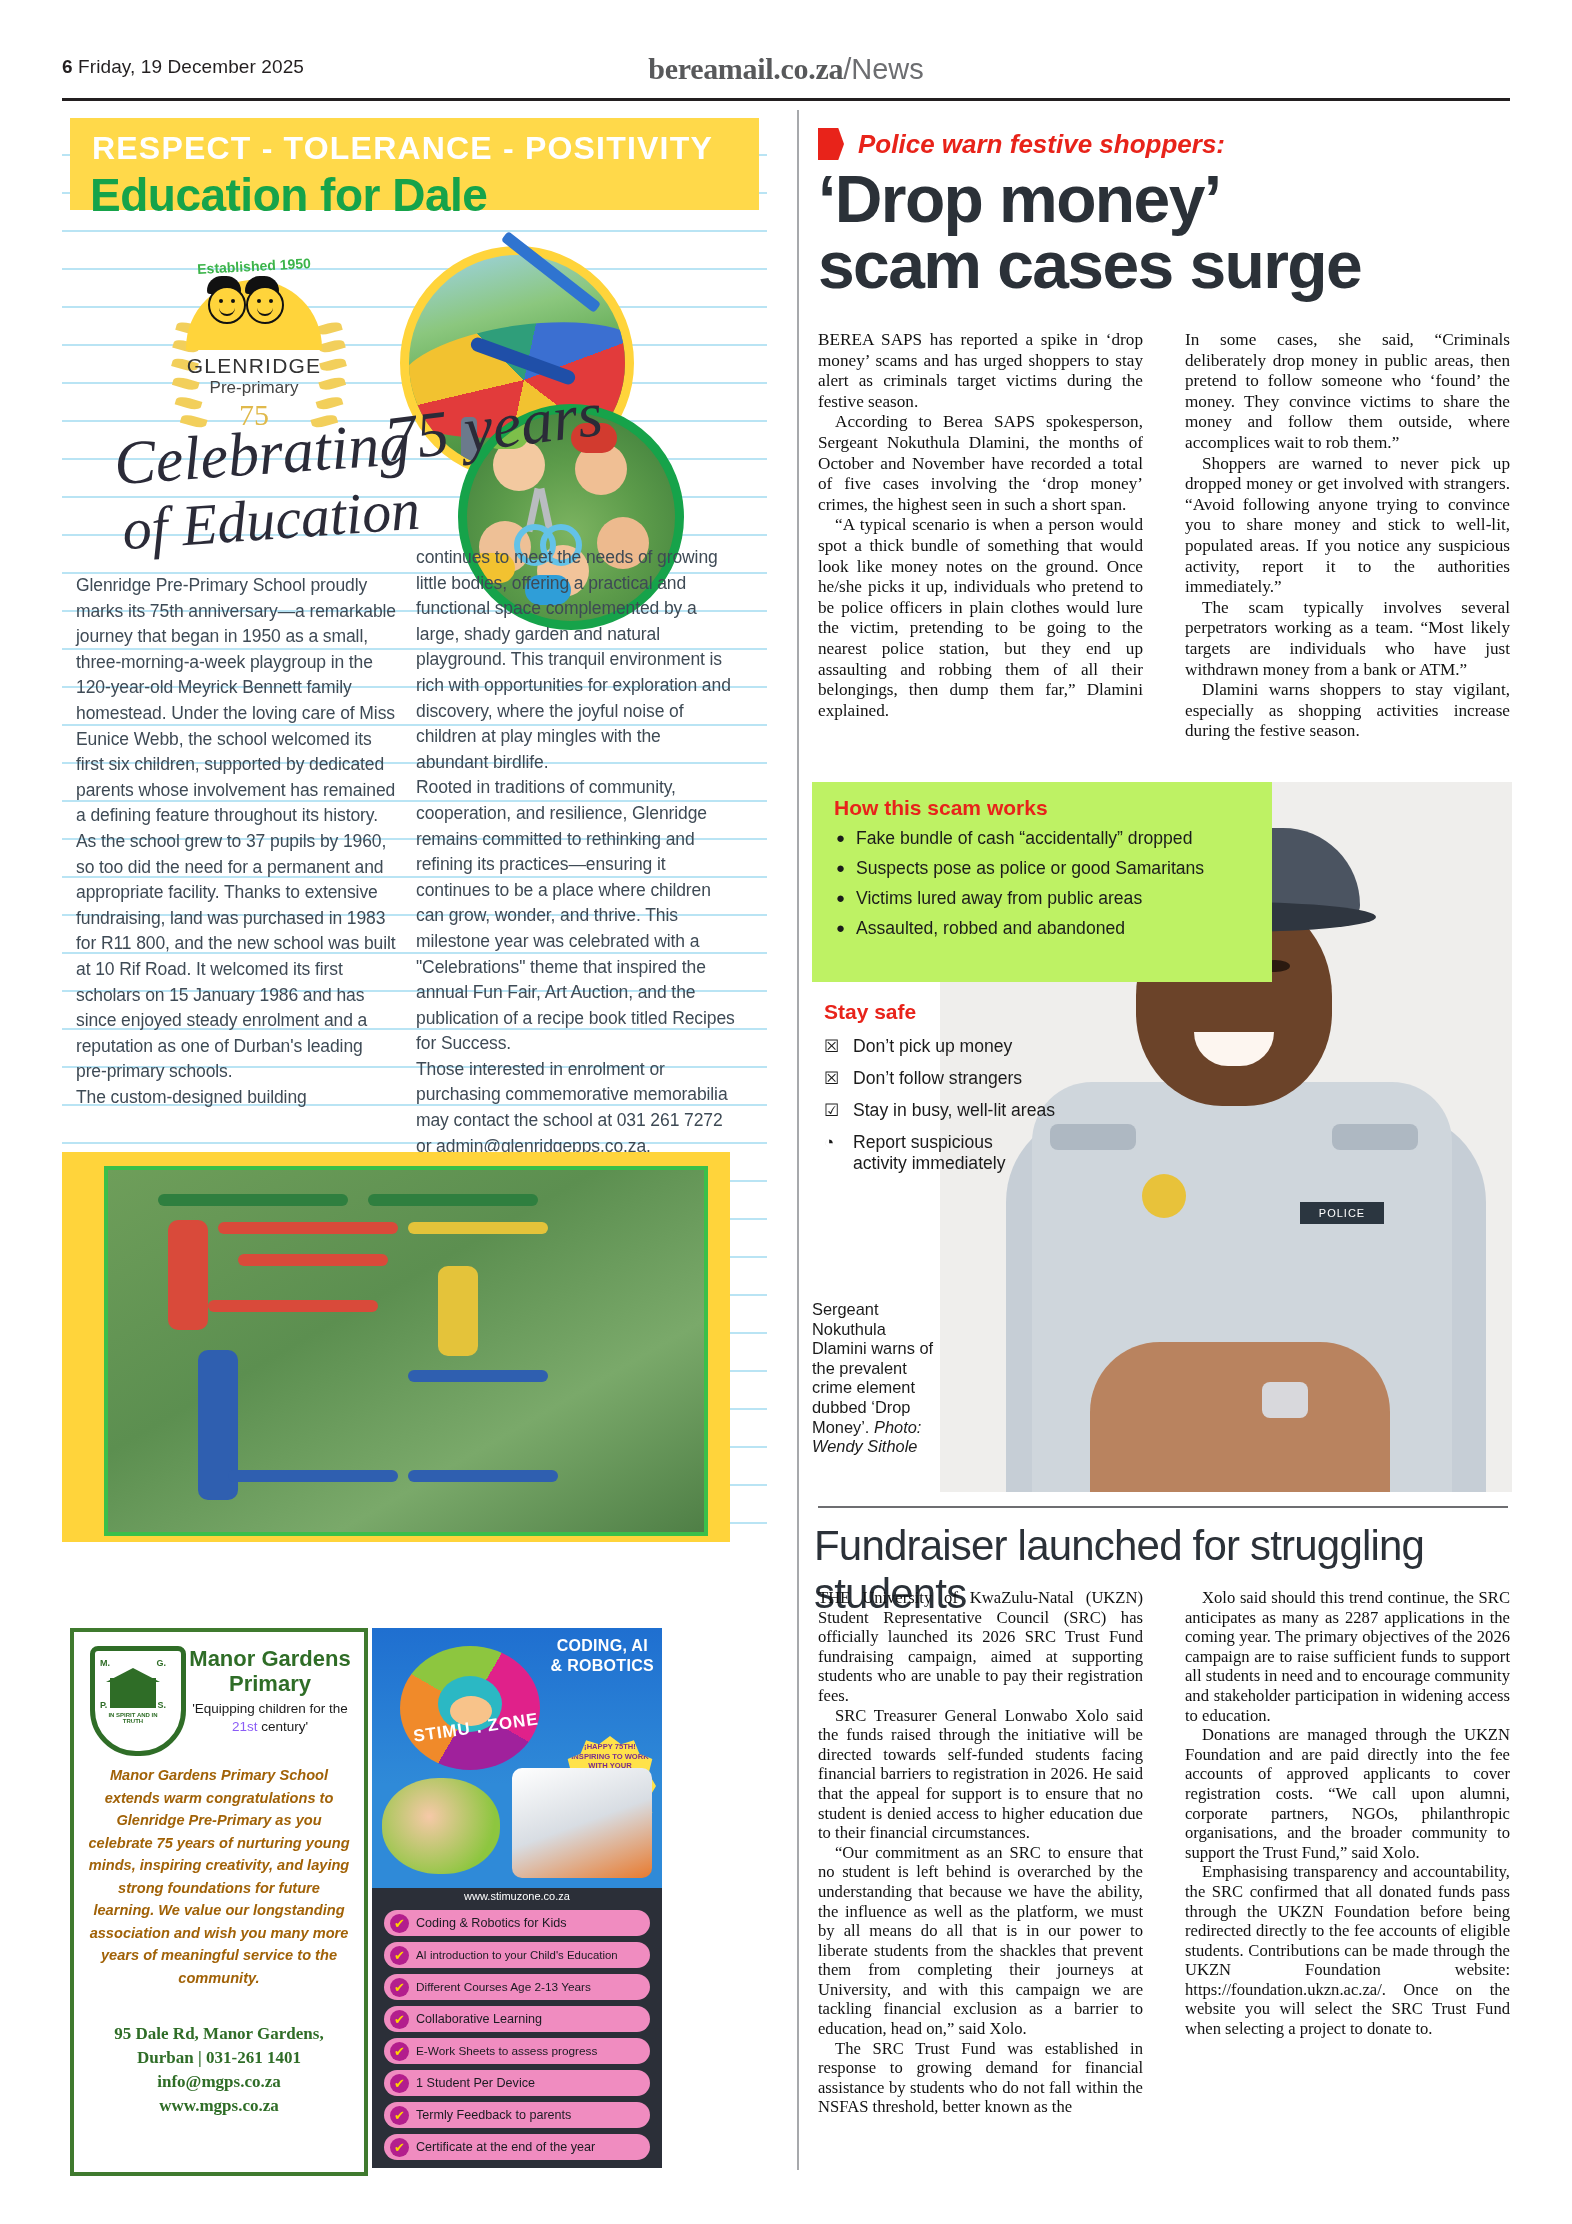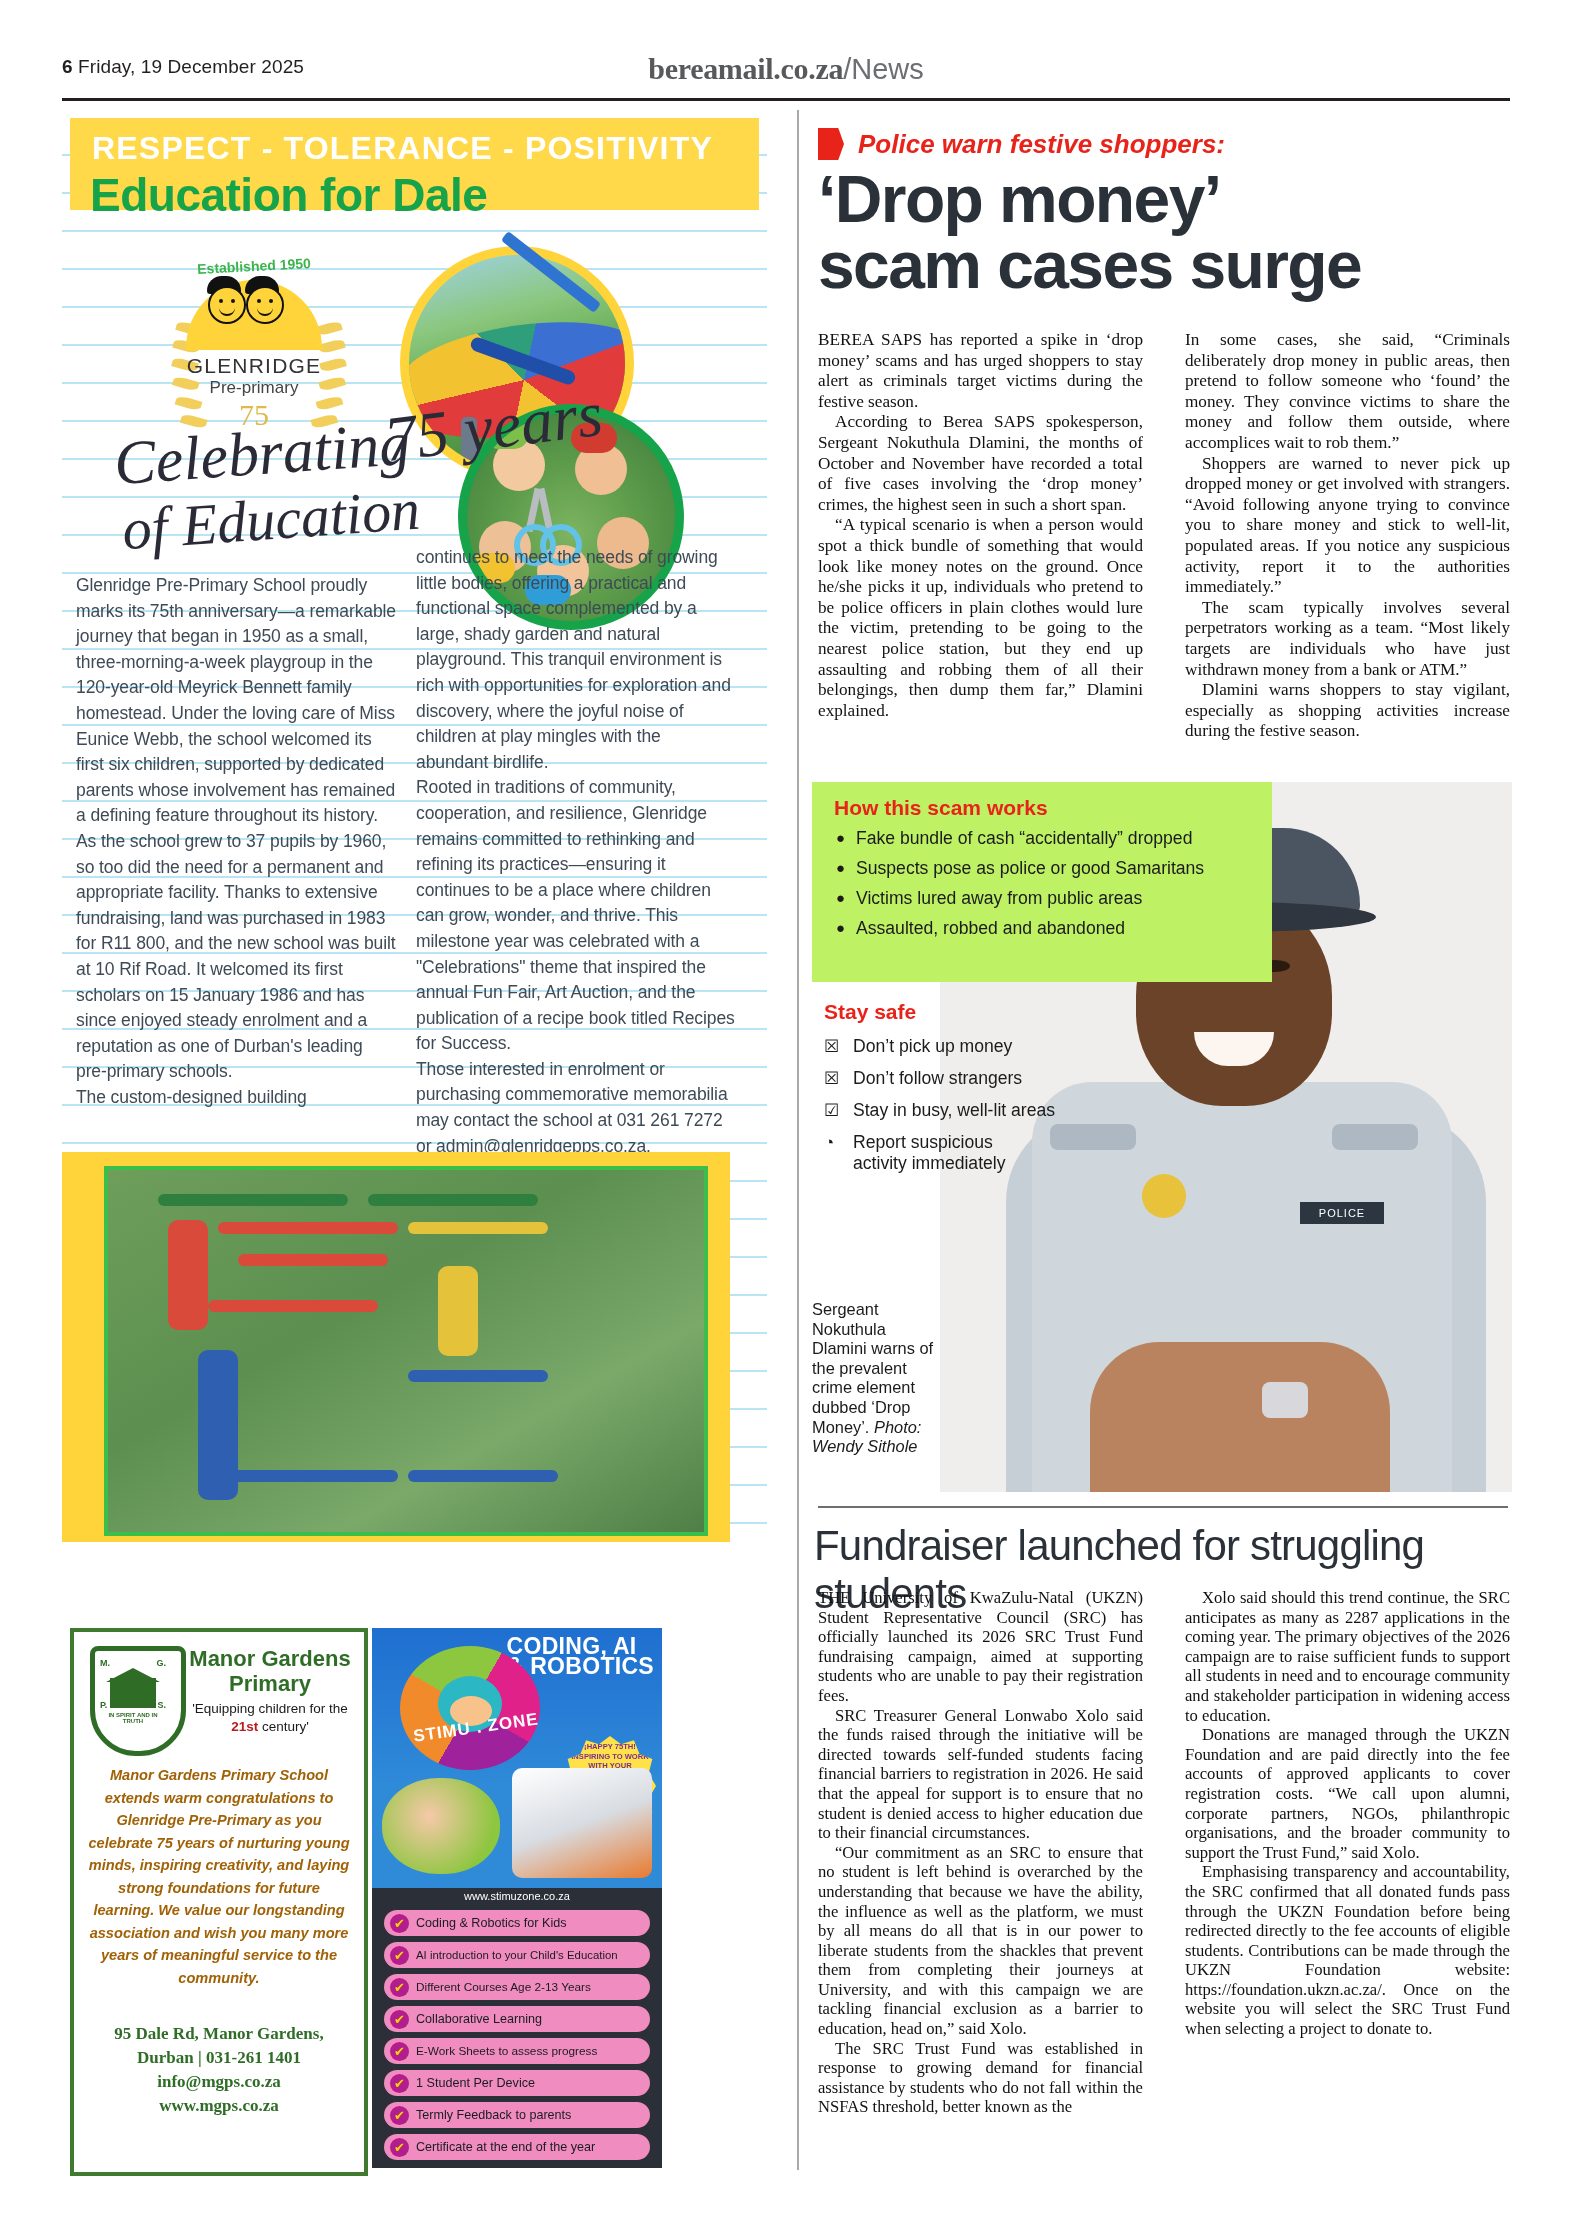--- a/index.html
+++ b/index.html
@@ -105,29 +105,29 @@
   .mgad{position:absolute;left:70px;top:1628px;width:290px;height:540px;background:#fff;border:4px solid #3f7a2e;}
   .mgshield{position:absolute;left:16px;top:14px;width:86px;height:100px;}
   .mgshield .sh{position:absolute;left:0;top:0;width:86px;height:100px;border:5px solid #2f6d27;
       border-radius:8px 8px 46px 46px;}
   .mgshield .house{position:absolute;left:20px;top:32px;width:46px;height:30px;background:#2f6d27;}
   .mgshield .roof{position:absolute;left:16px;top:22px;width:0;height:0;border-left:27px solid transparent;border-right:27px solid transparent;border-bottom:14px solid #2f6d27;}
   .mgshield .lt{position:absolute;font-size:9px;font-weight:bold;color:#2f6d27;}
   .mgshield .motto{position:absolute;left:10px;top:66px;width:66px;text-align:center;font-size:6px;font-weight:bold;color:#2f6d27;}
   .mgname{position:absolute;left:108px;top:14px;width:176px;text-align:center;font-size:22px;font-weight:bold;color:#2f6d27;line-height:25px;}
   .mgtag{position:absolute;left:108px;top:68px;width:176px;text-align:center;font-size:13.5px;color:#1a1a1a;line-height:18px;}
-  .mgtag .rd{color:#b91c1c;font-weight:bold;}
+  .mgtag .rd{color:#8b5cf6;font-weight:normal;}
   .mgbody{position:absolute;left:12px;top:132px;width:266px;text-align:center;font-size:14.6px;font-weight:bold;font-style:italic;
       line-height:22.5px;color:#a16207;}
   .mgcontact{position:absolute;left:12px;top:390px;width:266px;text-align:center;font-family:"Liberation Serif",serif;
       font-weight:bold;font-size:17px;line-height:24px;color:#2f6d27;}
 
   .szad{position:absolute;left:372px;top:1628px;width:290px;height:540px;background:#2b2f38;overflow:hidden;}
   .sztop{position:absolute;left:0;top:0;width:290px;height:260px;background:linear-gradient(180deg,#1f6fd0 0%,#2f8ad8 60%,#2f8ad8 100%);}
-  .szhead{position:absolute;right:8px;top:8px;text-align:left;color:#fff;font-size:23px;font-weight:bold;line-height:20px;letter-spacing:.3px;}
+  .szhead{position:absolute;right:8px;top:8px;text-align:center;color:#fff;font-size:16px;font-weight:bold;line-height:20px;letter-spacing:.3px;}
   .szlogo{position:absolute;left:28px;top:18px;width:140px;height:124px;border-radius:50%;
      background:conic-gradient(from 210deg,#f08a2a 0 25%,#8dc63f 0 50%,#e0218a 0 75%,#a0219c 0 100%);}
   .szlogo .face{position:absolute;left:38px;top:30px;width:64px;height:56px;border-radius:50%;background:#2bb8c4;border:none;}
   .szlogo .snout{position:absolute;left:50px;top:50px;width:42px;height:30px;border-radius:50%;background:#f8c38a;}
   .szlogo .txt{position:absolute;left:6px;top:72px;width:140px;text-align:center;font-size:17px;font-weight:bold;color:#fff;
      transform:rotate(-8deg);letter-spacing:1px;}
   .szbubble{position:absolute;right:6px;top:108px;width:92px;height:104px;color:#7a2f8f;font-size:7.6px;font-weight:bold;
      text-align:center;line-height:9.6px;padding-top:6px;box-sizing:border-box;
      background:#ffe24a;clip-path:polygon(50% 0%,62% 8%,76% 4%,82% 17%,96% 22%,92% 36%,100% 48%,92% 60%,96% 74%,82% 80%,76% 93%,62% 89%,50% 100%,38% 89%,24% 93%,18% 80%,4% 74%,8% 60%,0% 48%,8% 36%,4% 22%,18% 17%,24% 4%,38% 8%);}
   .szkit{position:absolute;left:10px;top:150px;width:118px;height:96px;border-radius:48%;

